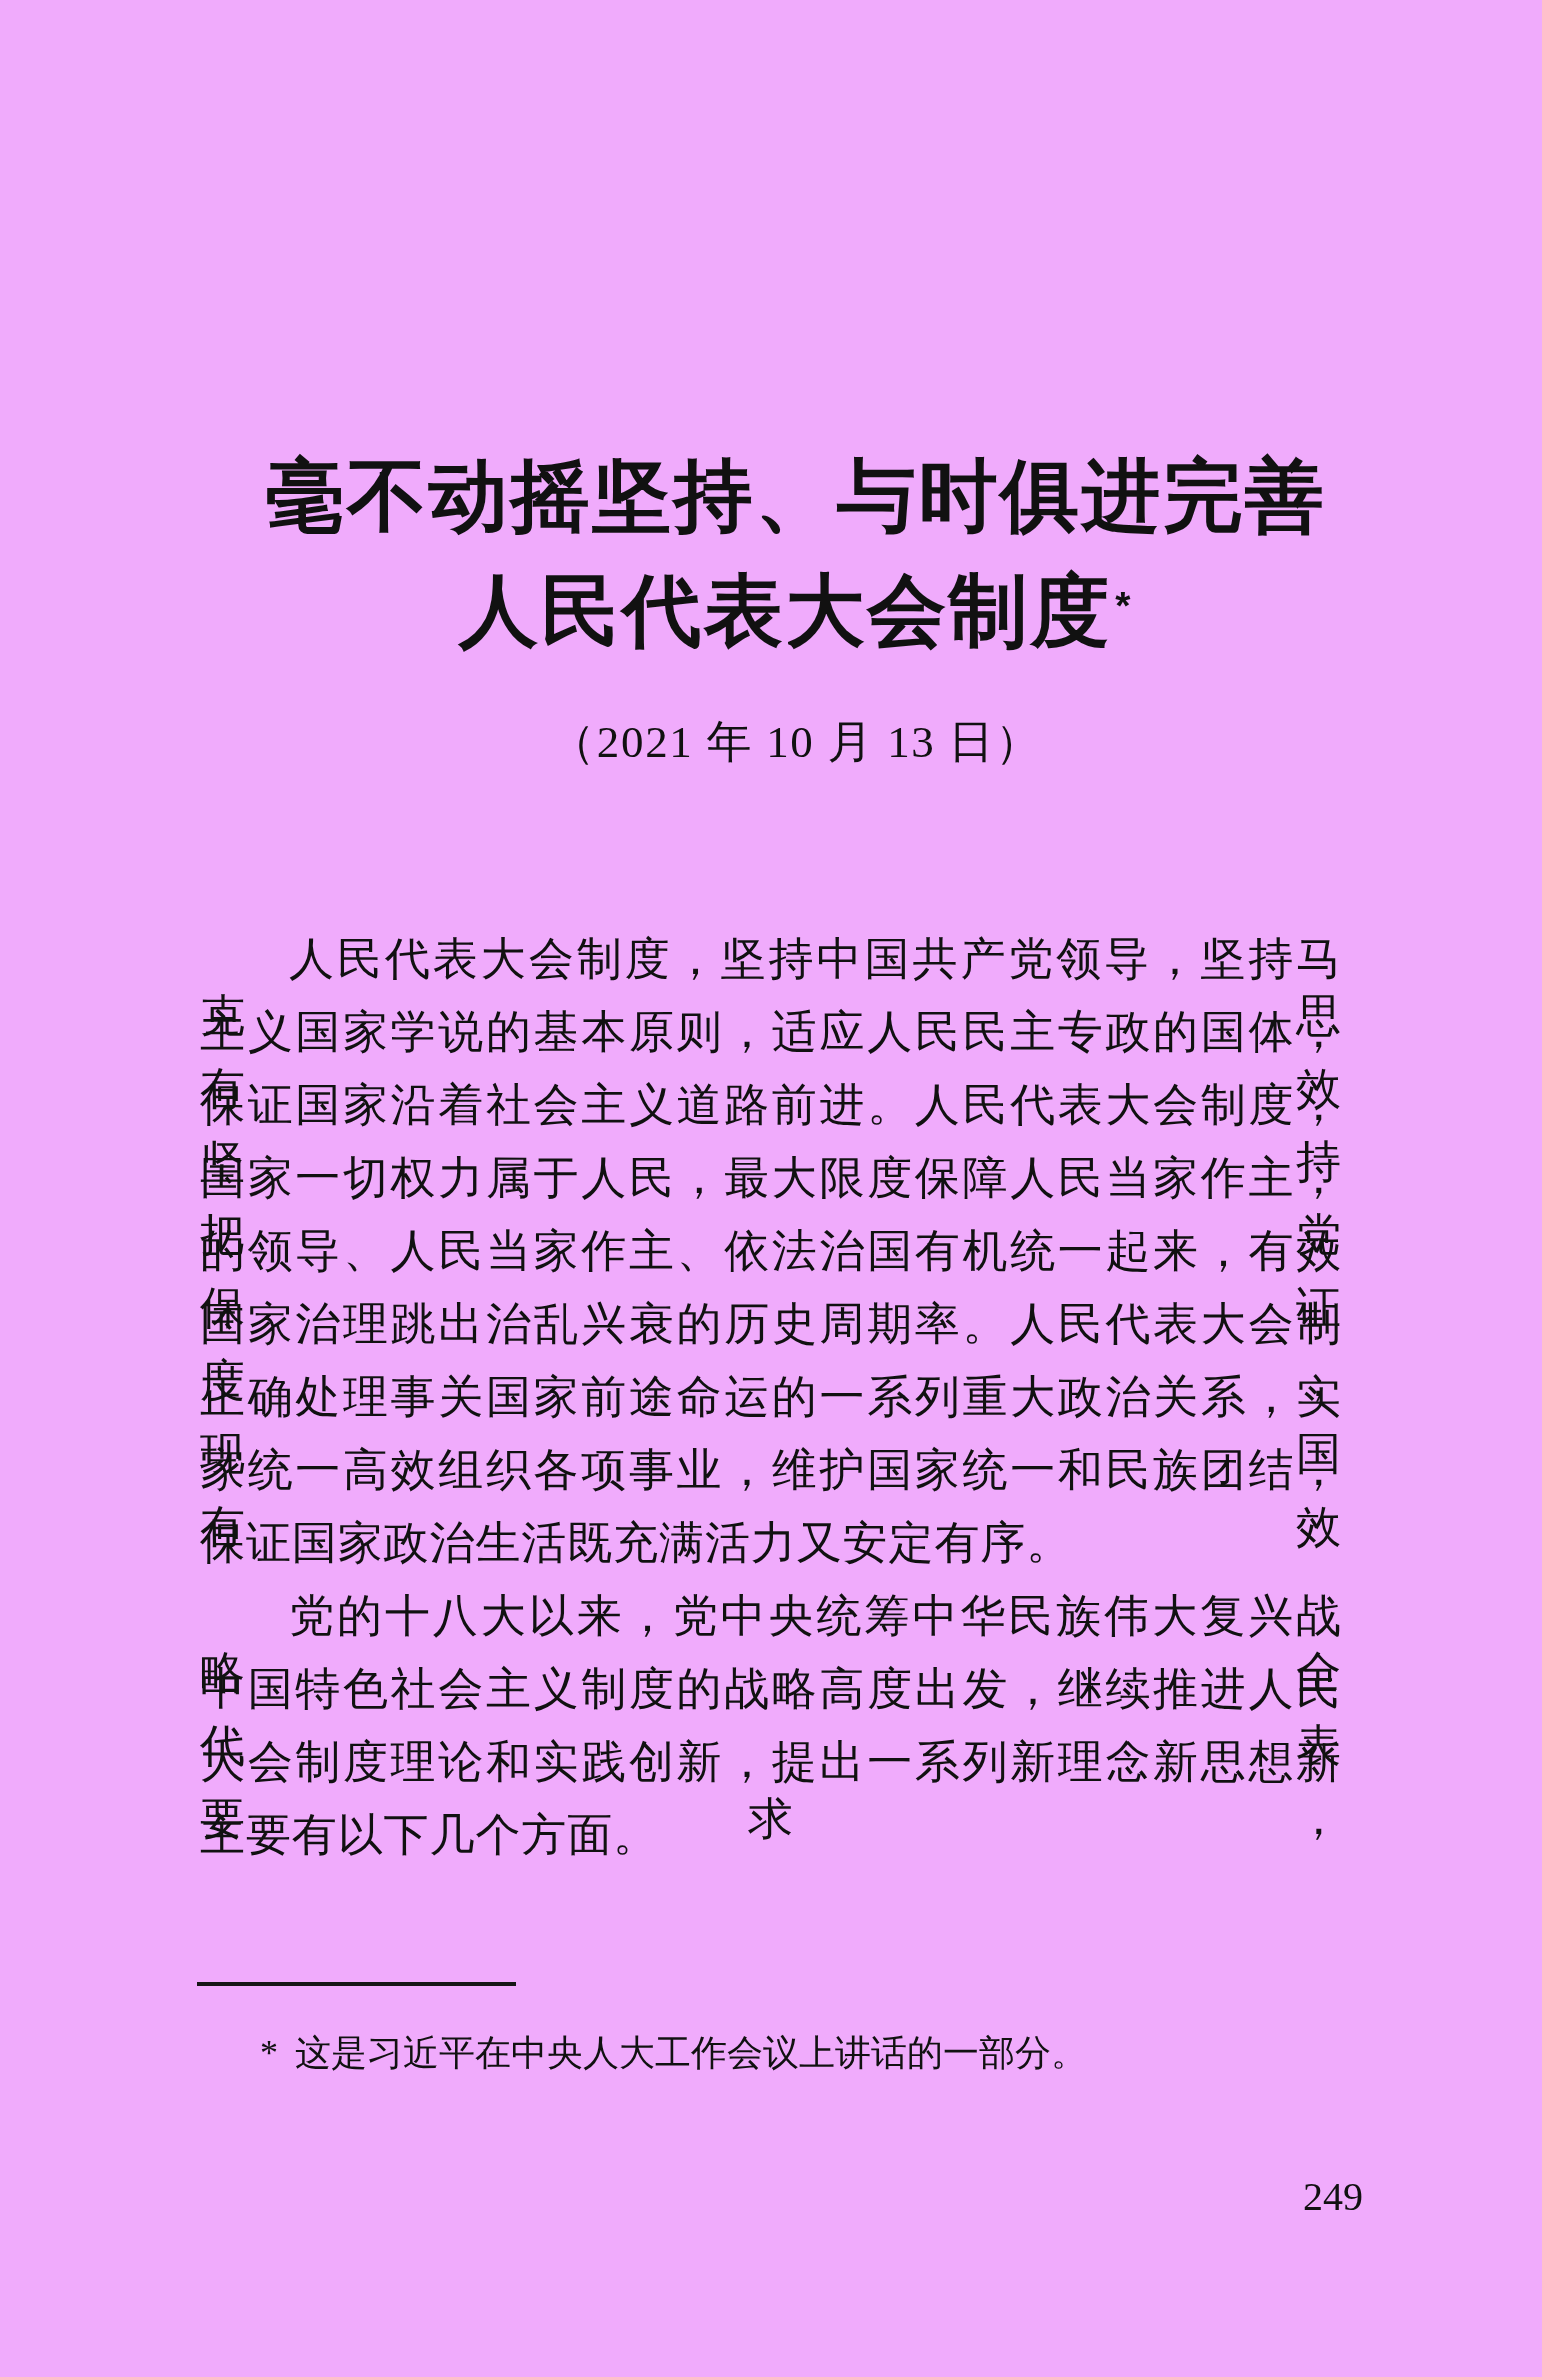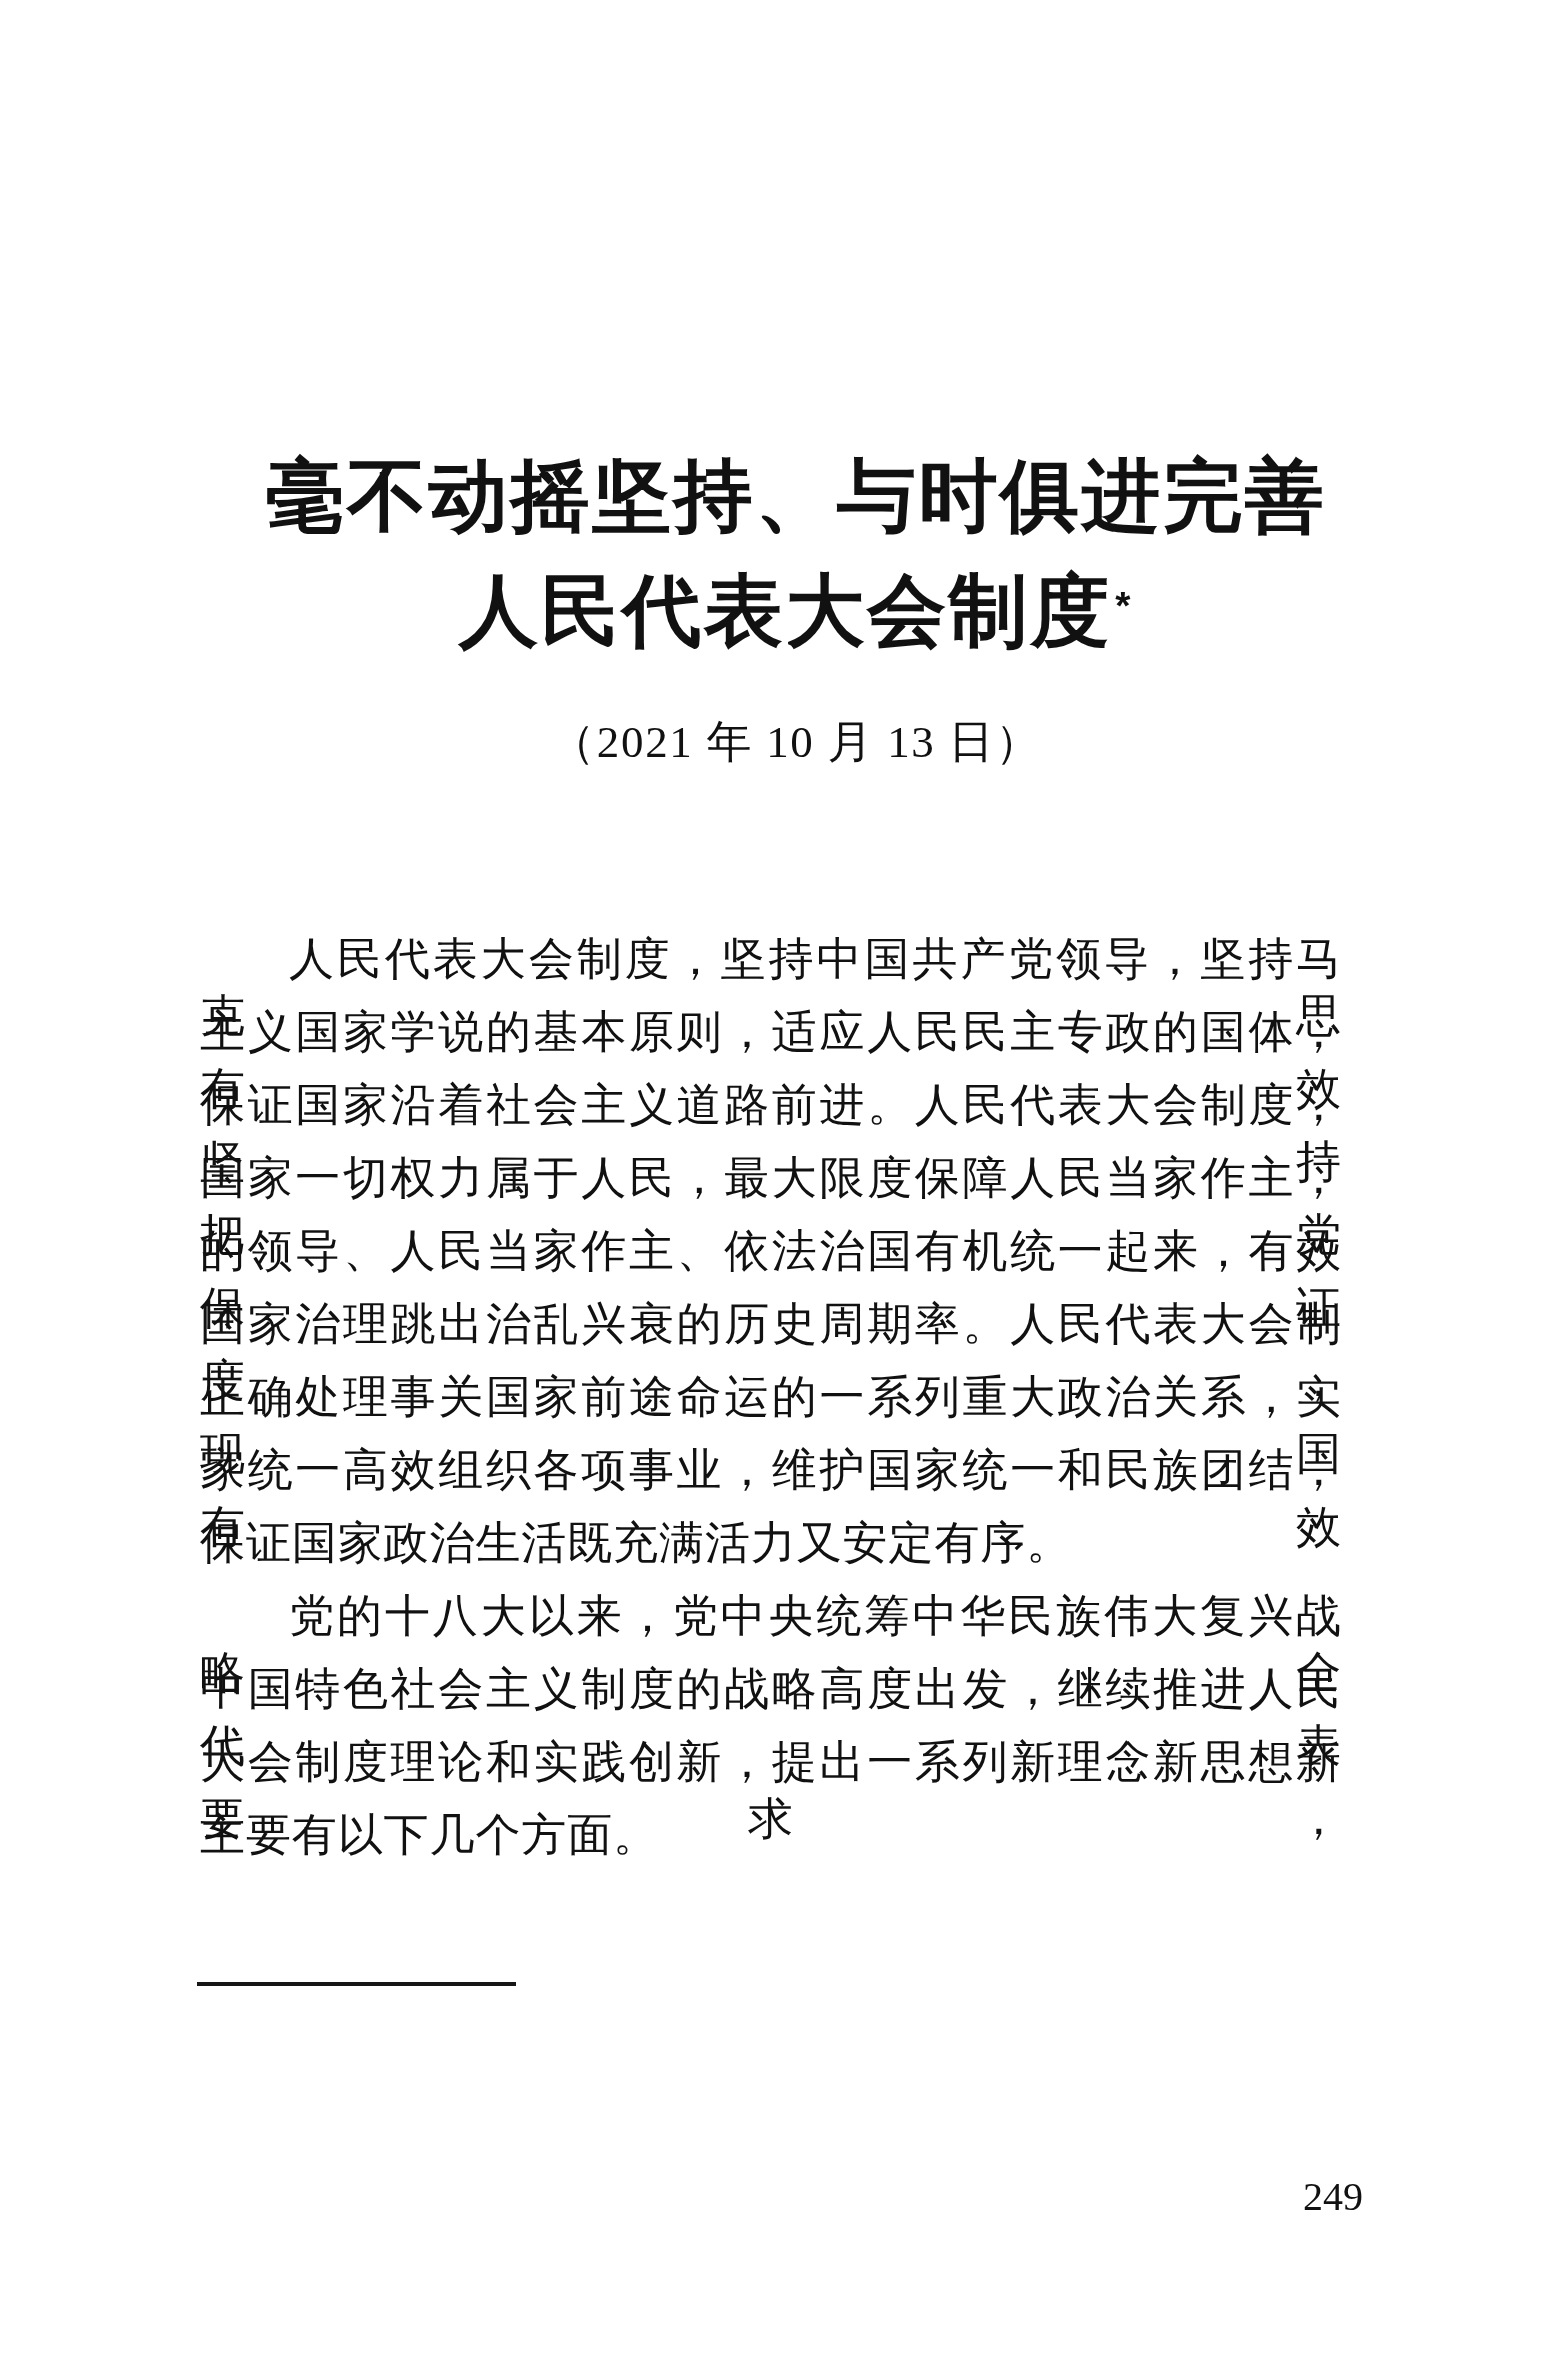--- a/index.html
+++ b/index.html
@@ -5,21 +5,21 @@
   html, body {
     margin: 0;
     padding: 0;
     background: #9a9a9a;
   }
   .page {
     position: relative;
     width: 1542px;
     height: 2377px;
     margin: 0 auto;
-    background: #ffffff;
+    background: #f0abfc;
     color: #111111;
     font-family: "Liberation Serif", "DejaVu Serif", serif;
     overflow: hidden;
   }
   .centered {
     position: absolute;
     left: 796px;
     transform: translateX(-50%);
     white-space: nowrap;
   }
@@ -120,17 +120,20 @@
       <div class="bline">家统一高效组织各项事业，维护国家统一和民族团结，有效</div>
       <div class="bline para-end">保证国家政治生活既充满活力又安定有序。</div>
       <div class="bline para-start">党的十八大以来，党中央统筹中华民族伟大复兴战略全</div>
       <div class="bline">中国特色社会主义制度的战略高度出发，继续推进人民代表</div>
       <div class="bline">大会制度理论和实践创新，提出一系列新理念新思想新要求，</div>
       <div class="bline para-end">主要有以下几个方面。</div>
     </main>
 
   <div class="footnote-rule"></div>
 
+  <div class="footnote">
+    <span class="fn-marker">*</span><span>这是习近平在中央人大工作会议上讲话的一部分。</span>
+  </div>
 
   <div class="page-number">249</div>
 
 </div>
 
 
 </body></html>

